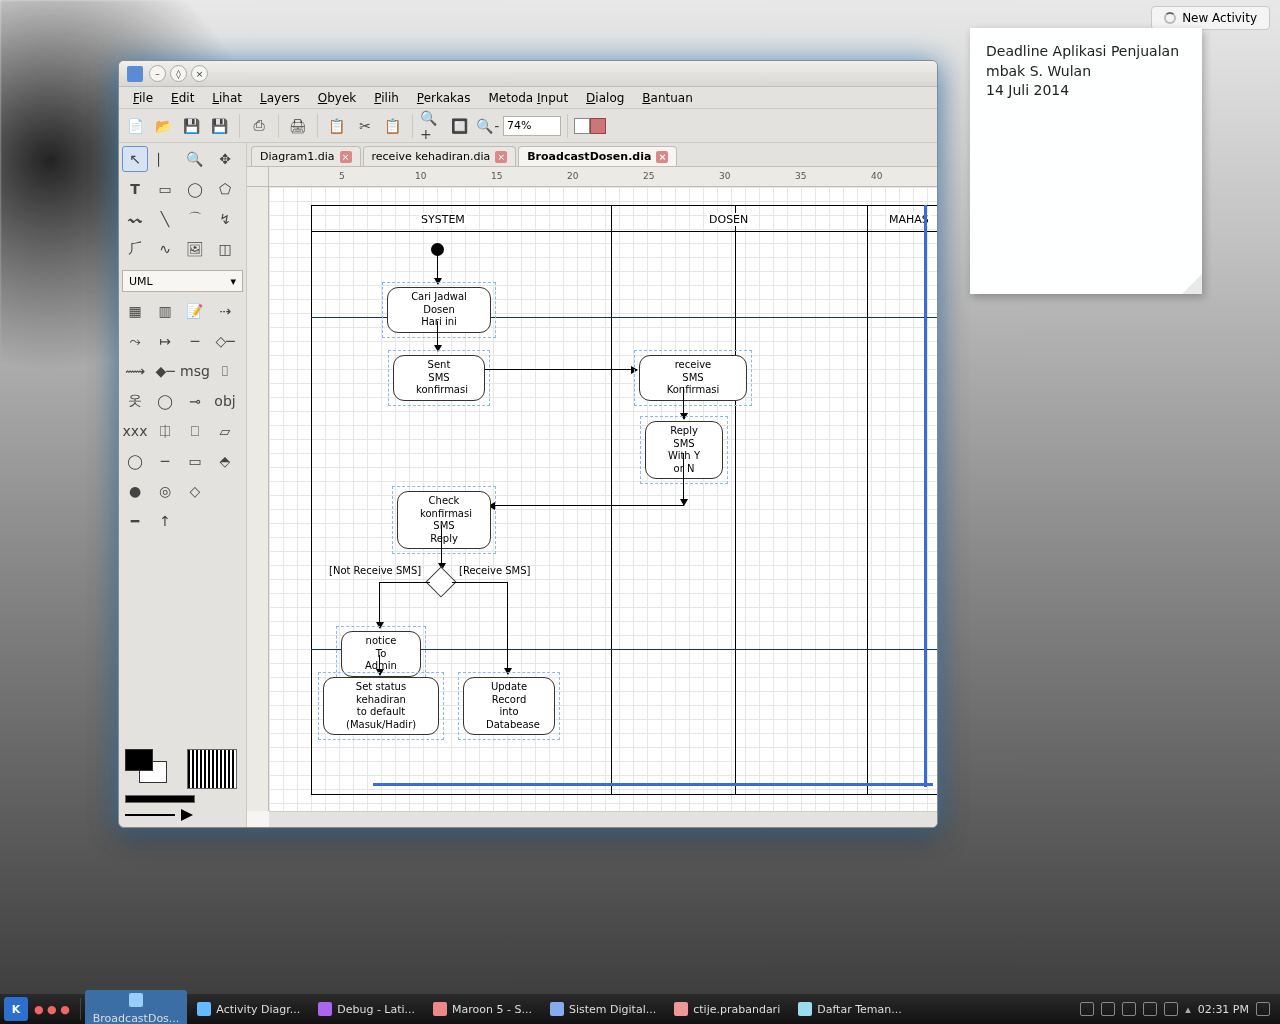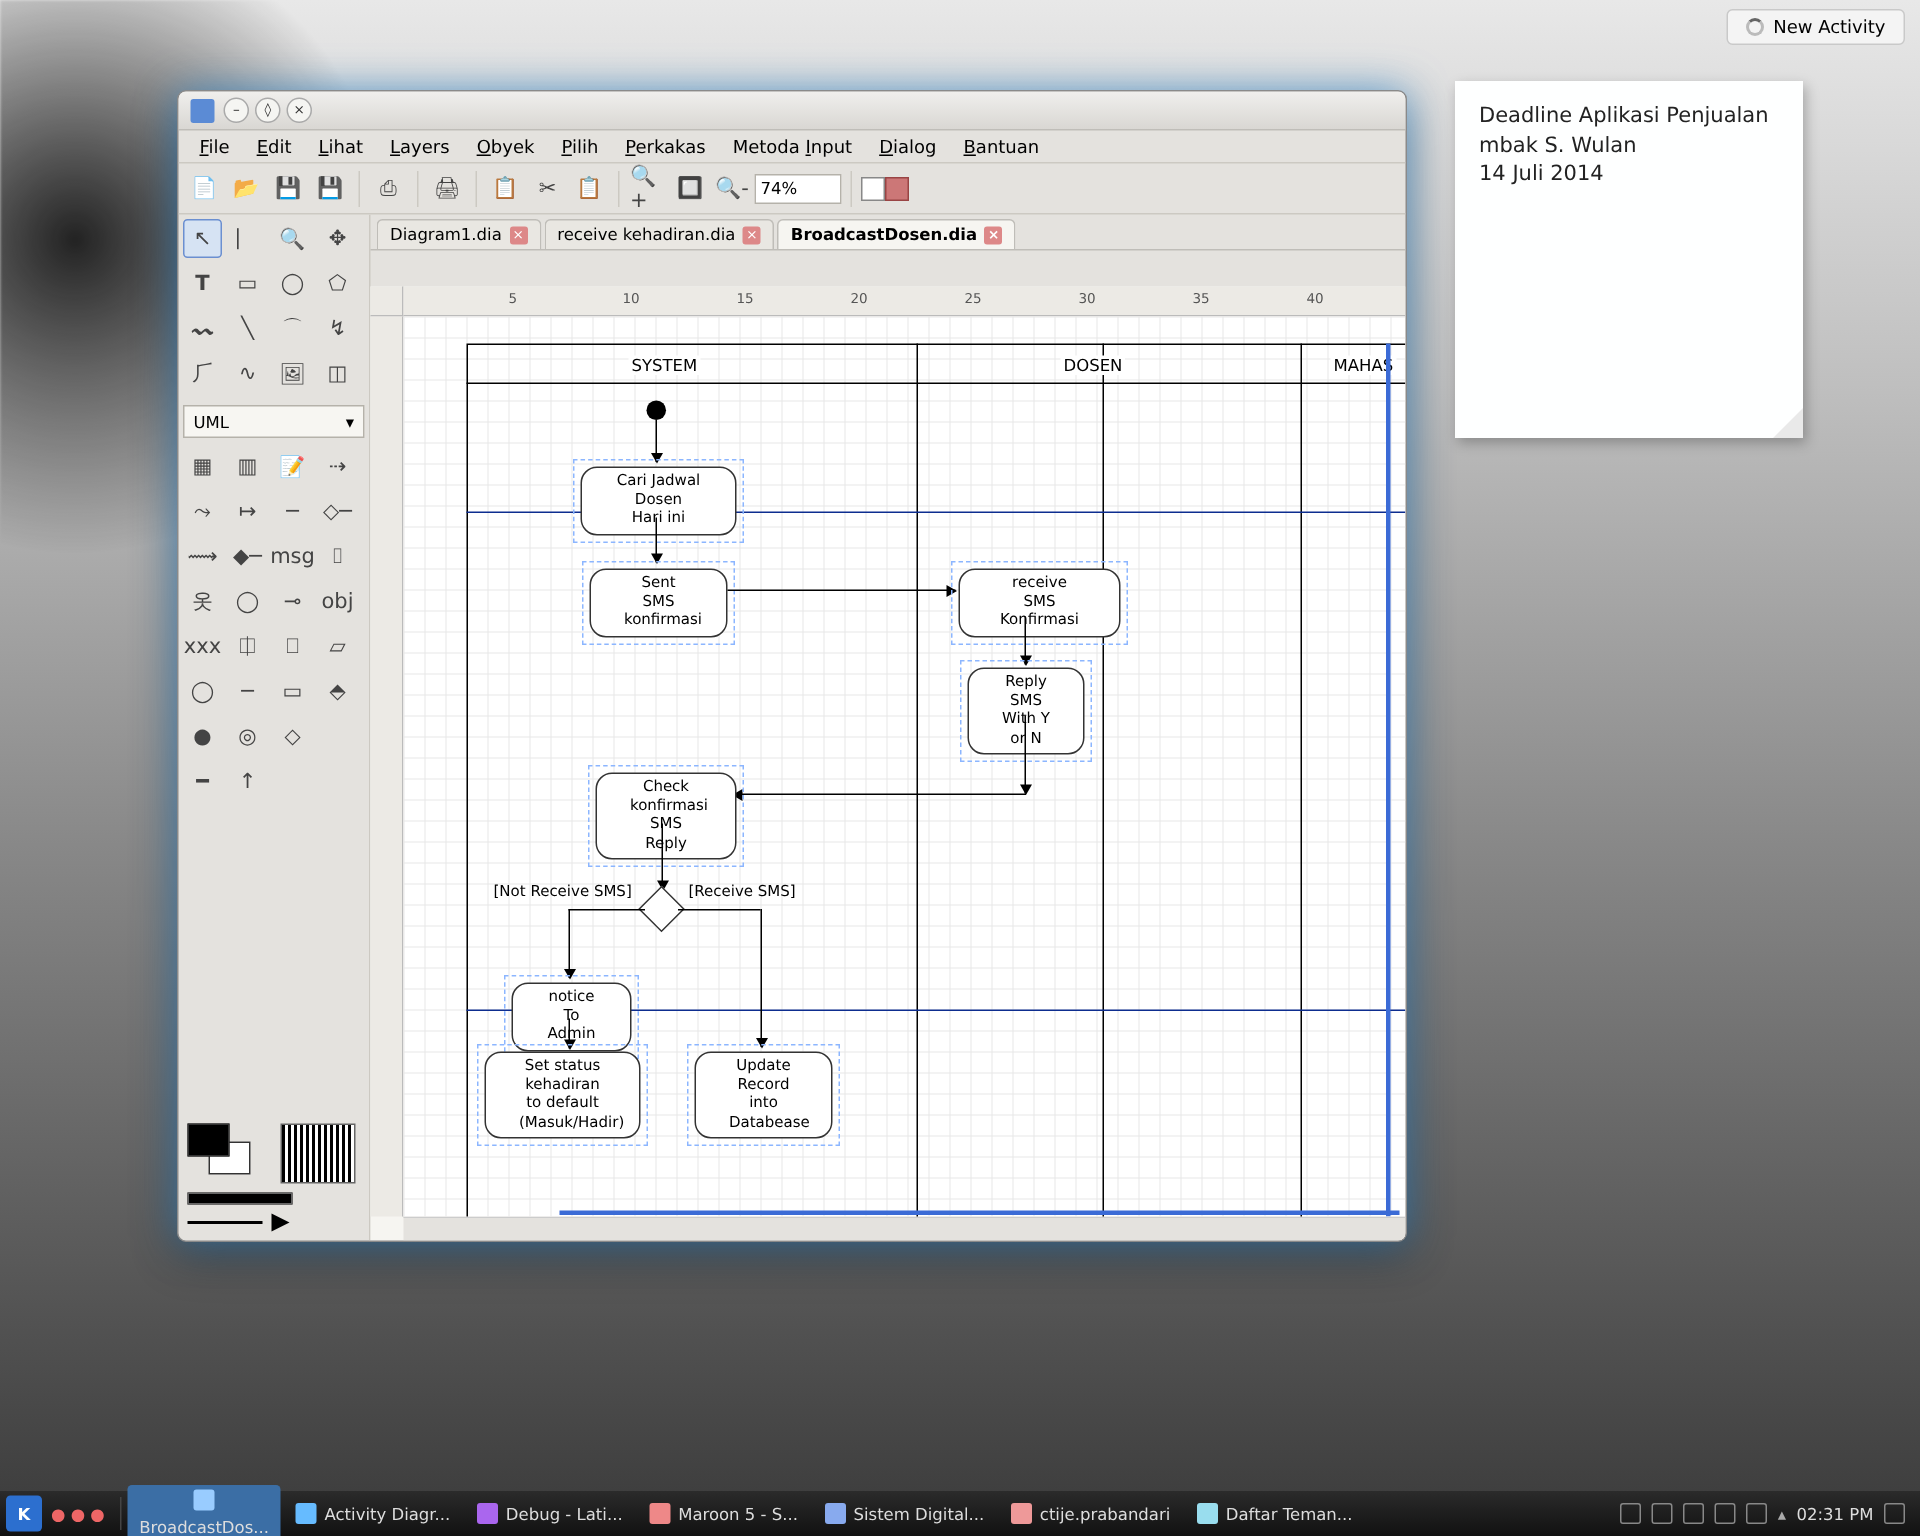--- a/index.html
+++ b/index.html
@@ -7,21 +7,21 @@
          background: linear-gradient(to bottom, #e8e8e8 0%, #bfbfbf 25%, #888 55%, #3a3a3a 100%); }
   .tree-silhouette { position: absolute; top: 0; left: 0; width: 520px; height: 720px;
                      background: radial-gradient(ellipse 300px 300px at 50px 160px, rgba(0,0,0,0.9), transparent 70%);
                      filter: blur(1px); opacity: .92; }
   
   .new-activity { position: absolute; top: 6px; right: 10px; background: #f4f4f4;
                   border: 1px solid #c9c9c9; border-radius: 4px; padding: 4px 12px; font-size: 12px;
                   display: flex; align-items: center; gap: 6px; cursor: pointer; }
   .new-activity .spinner { width: 12px; height: 12px; border: 2px solid #bbb; border-top-color: #666;
                            border-radius: 50%; }
-  .sticky { position: absolute; top: 54px; right: 78px; width: 232px; height: 238px;
+  .sticky { position: absolute; top: 28px; right: 78px; width: 232px; height: 266px;
             background: #feffff; padding: 14px 16px; font-size: 14px; color: #222;
             box-shadow: 2px 3px 8px rgba(0,0,0,.25); line-height: 1.4; }
   .sticky .corner { position:absolute; bottom:0; right:0; width:0; height:0;
                     border-left:20px solid transparent; border-bottom:20px solid #e9e9e9;}
   
   .taskbar { position: absolute; left: 0; right: 0; bottom: 0; height: 30px;
              background: linear-gradient(#2b2b2b,#111);
              display: flex; align-items: center; color: #ddd; font-size: 11px; padding: 0 4px; }
   .taskbar .kbtn { width: 24px; height: 24px; background: #2c6fcf; border-radius: 3px;
                    display:flex; align-items:center; justify-content:center; font-weight:bold; color:#fff; }
@@ -72,21 +72,21 @@
   .fgbg .fg{background:#000; left:0; top:0;}
   .fgbg .bg{background:#fff; left:14px; top:12px;}
   .linew{height:8px; background:#000; width:70px; border:1px solid #666;}
   .arrow-style{display:flex; align-items:center; gap:6px;}
   .arrow-style .ln{width:50px; height:2px; background:#000;}
   .arrow-style .ah{width:0;height:0;border-left:12px solid #000;border-top:6px solid transparent;border-bottom:6px solid transparent;}
   .pattern-box { width:50px; height:40px; border:1px solid #666;
                  background:repeating-linear-gradient(90deg,#000 0 2px,#fff 2px 4px); }
   .toolbox-bottom-row { display:flex; gap:8px; align-items:center; }
   
-  .canvas-area { flex:1; display:flex; flex-direction:column;gap:24px; }
+  .canvas-area { flex:1; display:flex; flex-direction:column; }
   .doc-tabs { height:24px; display:flex; align-items:flex-end; padding-left:4px; gap:2px;
               border-bottom:1px solid #bfbdb8; font-size:11px; }
   .doc-tab { padding:3px 8px; border:1px solid #bfbdb8; border-bottom:none;
              border-radius:4px 4px 0 0; background:#e9e7e2; display:flex; align-items:center; gap:5px; cursor:pointer;}
   .doc-tab.active { background:#f6f5f1; font-weight:bold; }
   .doc-tab .x{width:12px;height:12px;border-radius:2px; background:#d88; color:#fff;
               font-size:9px; display:flex; align-items:center; justify-content:center;}
   .canvas-wrap { flex:1; display:grid; grid-template-columns:22px 1fr; grid-template-rows:20px 1fr 16px;
                  background:#f6f5f1; }
   .ruler-h { grid-column:2; grid-row:1; border-bottom:1px solid #bbb;
@@ -331,21 +331,21 @@
           <div class="arrow-v" style="left:172px; top:338px; height:44px;"></div>
 
           <div class="diamond" style="left:161px; top:384px;"></div>
           <div class="anno" style="left:60px; top:378px;">[Not Receive SMS]</div>
           <div class="anno" style="left:190px; top:378px;">[Receive SMS]</div>
 
           <div class="arrow-h" style="left:110px; top:395px; width:51px;"></div>
           <div class="arrow-v" style="left:110px; top:395px; height:46px;"></div>
           <div class="node sel" style="left:72px; top:444px; width:80px;"><span>notice To Admin</span></div>
           <div class="arrow-v" style="left:110px; top:468px; height:20px;"></div>
-          <div class="node sel" style="left:54px; top:490px; width:104px;text-align:center;"><span style="white-space:pre-line">Set status kehadiran
+          <div class="node sel" style="left:54px; top:490px; width:116px;text-align:center;"><span style="white-space:pre-line">Set status kehadiran
 to default
 (Masuk/Hadir)</span></div>
 
           <div class="arrow-h" style="left:183px; top:395px; width:55px;"></div>
           <div class="arrow-v" style="left:238px; top:395px; height:92px;"></div>
           <div class="node sel" style="left:194px; top:490px; width:92px;"><span style="white-space:pre-line">Update Record
 into Databease</span></div>
         </div>
         <div class="scroll-x"></div>
       </div>

